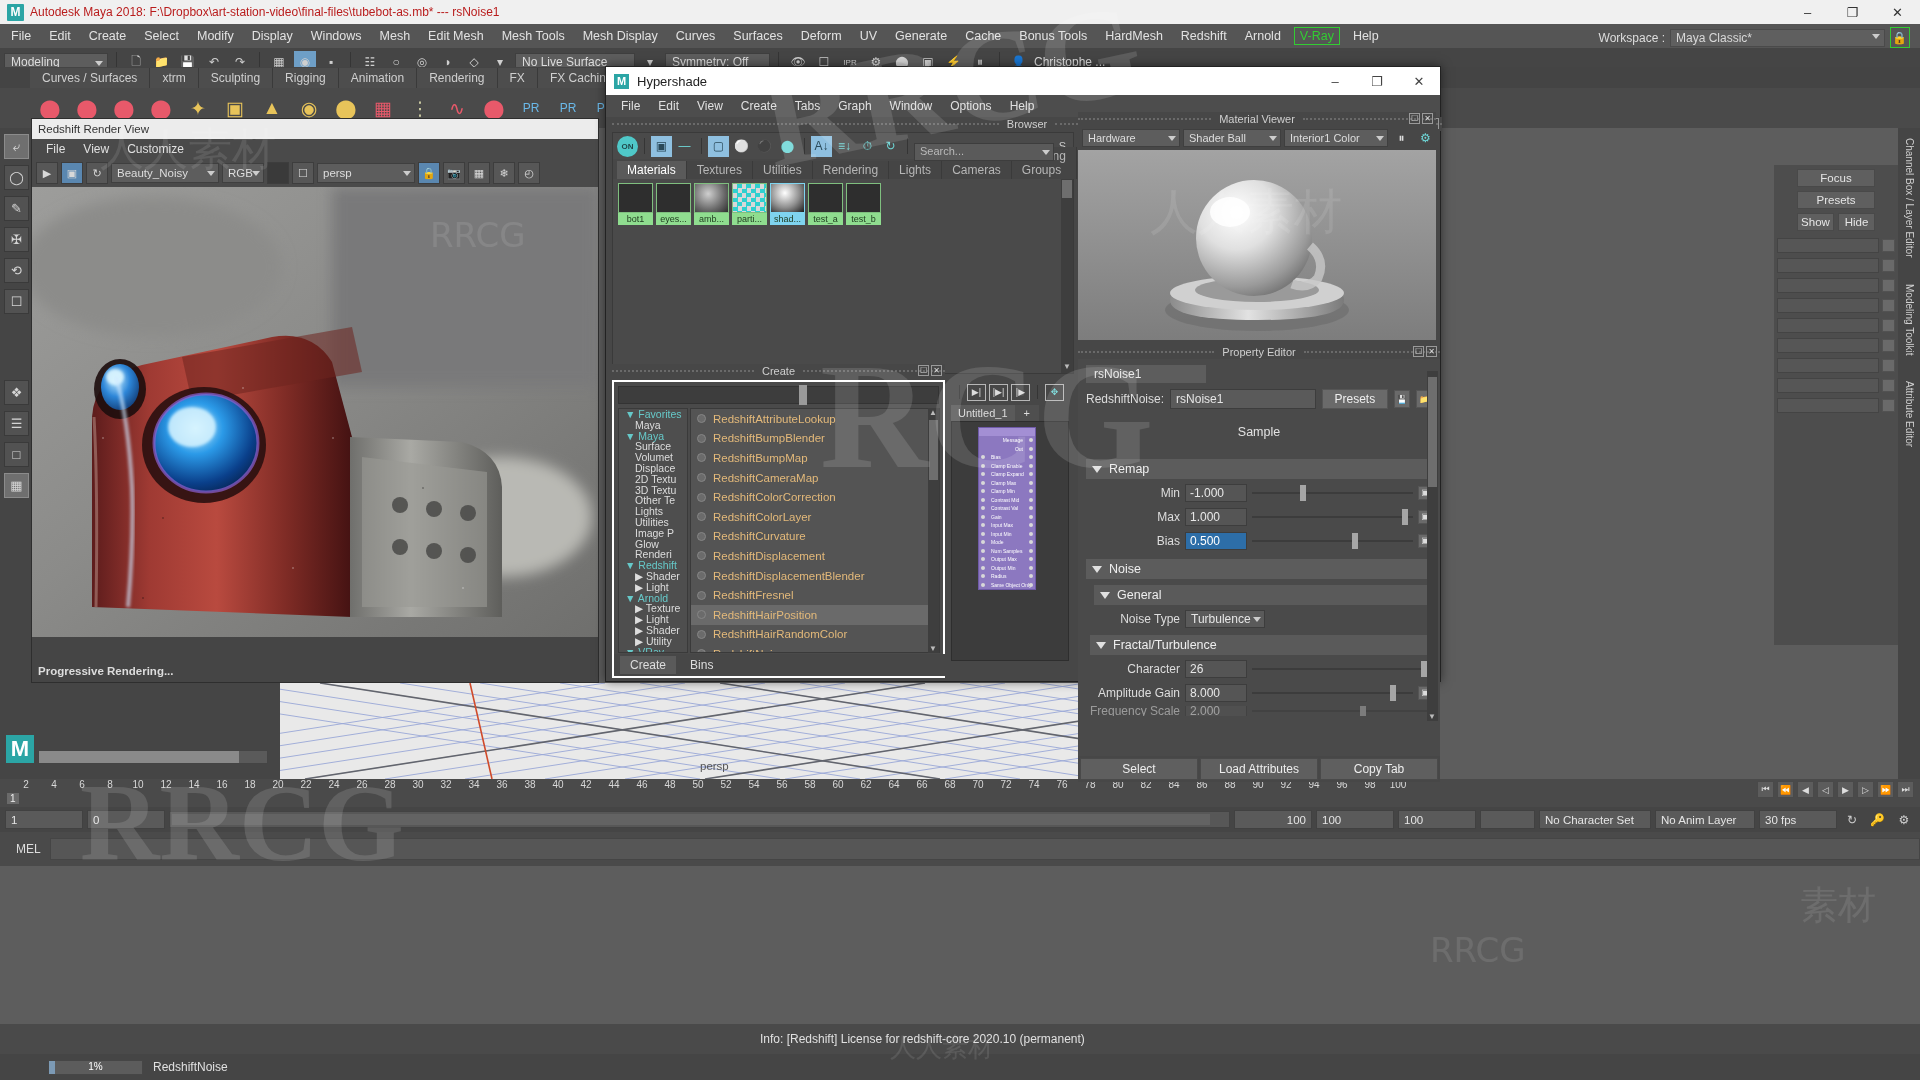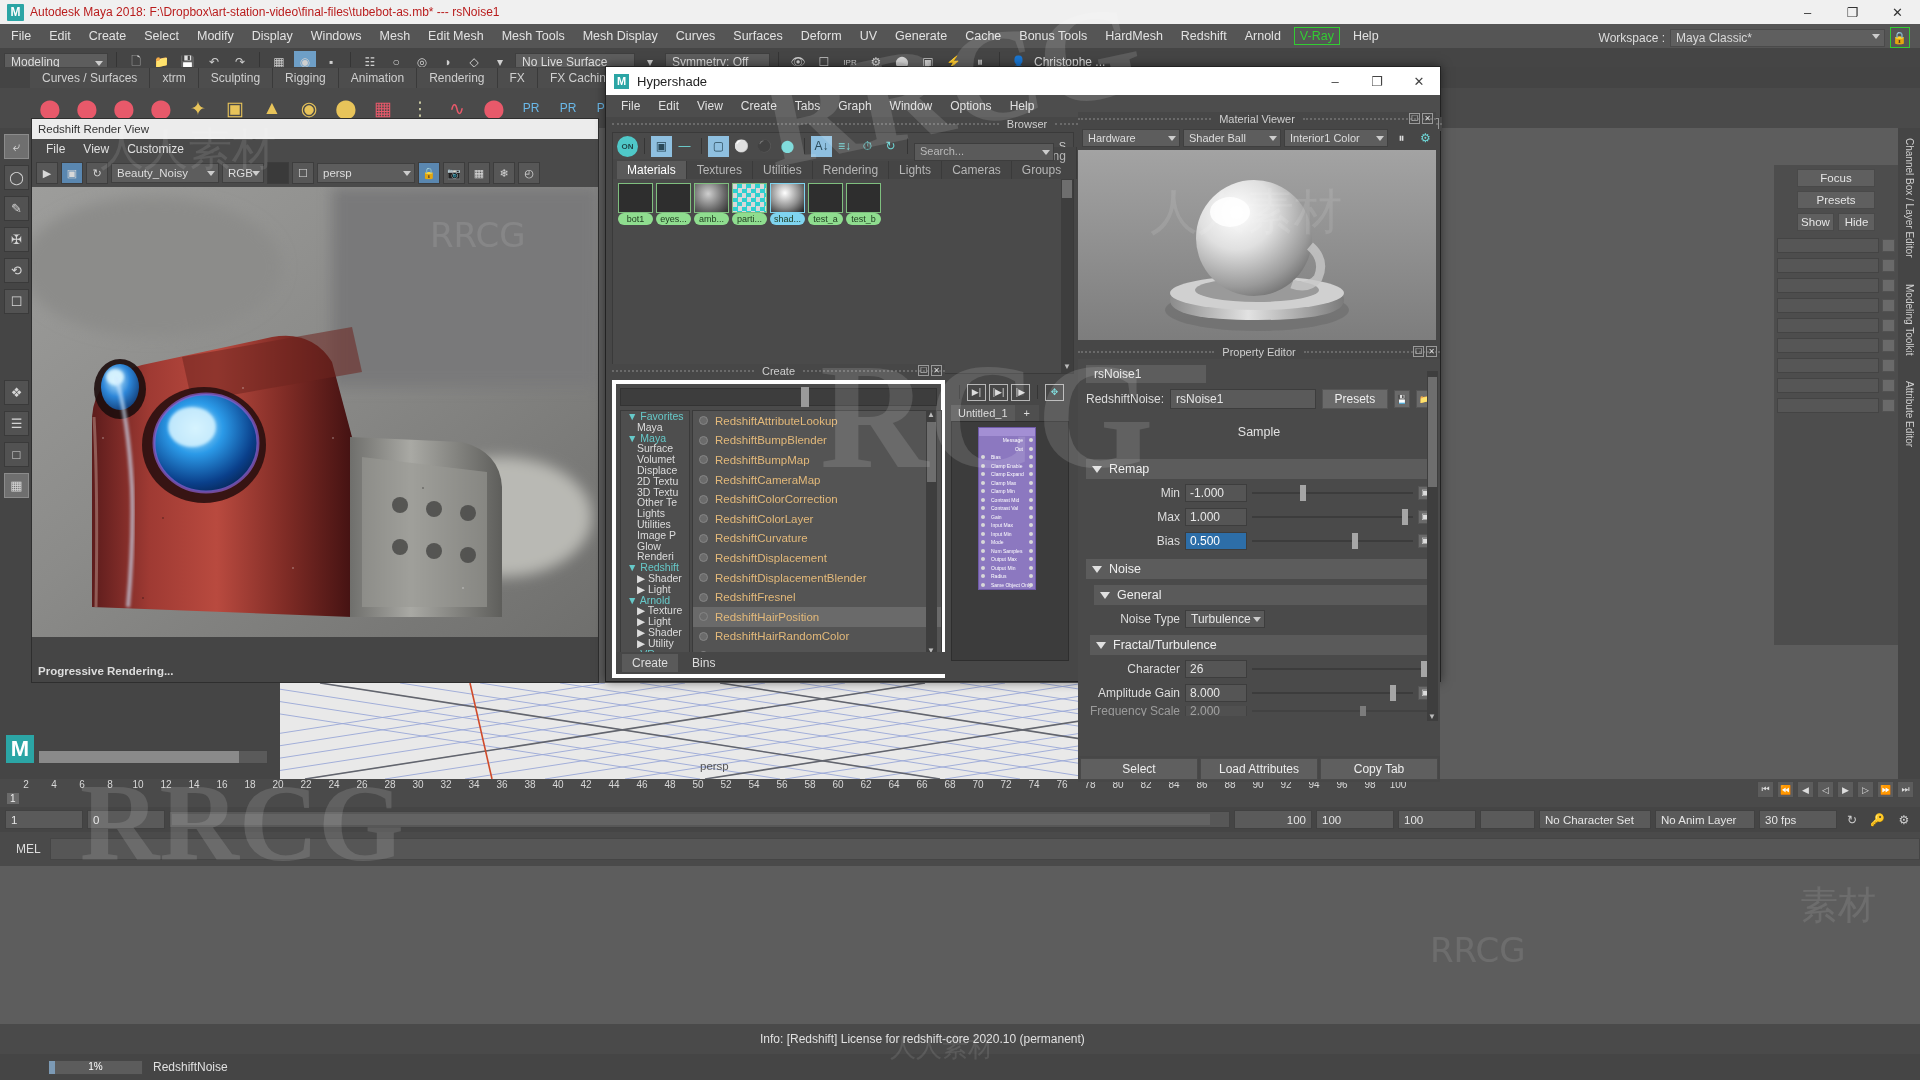--- a/index.html
+++ b/index.html
@@ -119,25 +119,25 @@
   .bsearch .car{position:absolute;right:3px;top:6px;border-left:4px solid transparent;
      border-right:4px solid transparent;border-top:5px solid #ccc;}
 
   .mtabs { height:20px; display:flex; align-items:flex-end; background:#474747; padding-left:4px;}
   .mtabs .mt { font-size:12px;color:#b6b6b6; padding:2px 10px; background:#454545; border-right:1px solid #3a3a3a;}
   .mtabs .mt.act { background:#5a5a5a; color:#fff; }
   .swatches { display:flex; gap:3px; padding:4px 0 0 5px;}
   .sw { width:35px; }
   .sw .img { width:35px;height:30px;border:1px solid #7fbf7f; background:#3a3a3a;}
   .sw .nm { font-size:9px; color:#1e3a1e; background:#8fdd8f; text-align:center; overflow:hidden;
-     white-space:nowrap; height:12px; line-height:12px;border-radius:6px;}
+     white-space:nowrap; height:12px; line-height:12px;}
   .sw.sel .nm { background:#7fd4ef; }
 
   .createpanel { position:absolute; left:6px; top:313px; width:333px; height:298px; background:#4a4a4a;
-     border:4px solid #ffffff;}
+     border:2px solid #ffffff;}
   .cslider { height:18px; margin:4px 4px 2px; background:#3d3d3d; border:1px solid #333; position:relative;}
   .cslider .hd { position:absolute; left:180px; top:-2px; width:8px; height:20px; background:#9a9a9a;}
   .ctree { position:absolute; left:4px; top:26px; width:70px; height:245px; background:#4e4e4e;
      border:1px solid #3a3a3a; overflow:hidden; font-size:10.5px; color:#ddd;}
   .ctree div { padding:0 2px 0 6px; height:10.8px; line-height:10.8px; white-space:nowrap;}
   .ctree div.ind { padding-left:16px; }
   .clist { position:absolute; left:76px; top:26px; width:250px; height:245px; background:#545454;
      border:1px solid #3a3a3a; overflow:hidden;}
   .clist .ci { height:19.6px; display:flex; align-items:center; font-size:11.5px; color:#e3b97a; padding-left:6px;}
   .clist .ci .b { width:9px;height:9px;border-radius:50%;background:#6b6b6b;border:1px solid #868686;margin-right:7px;}

